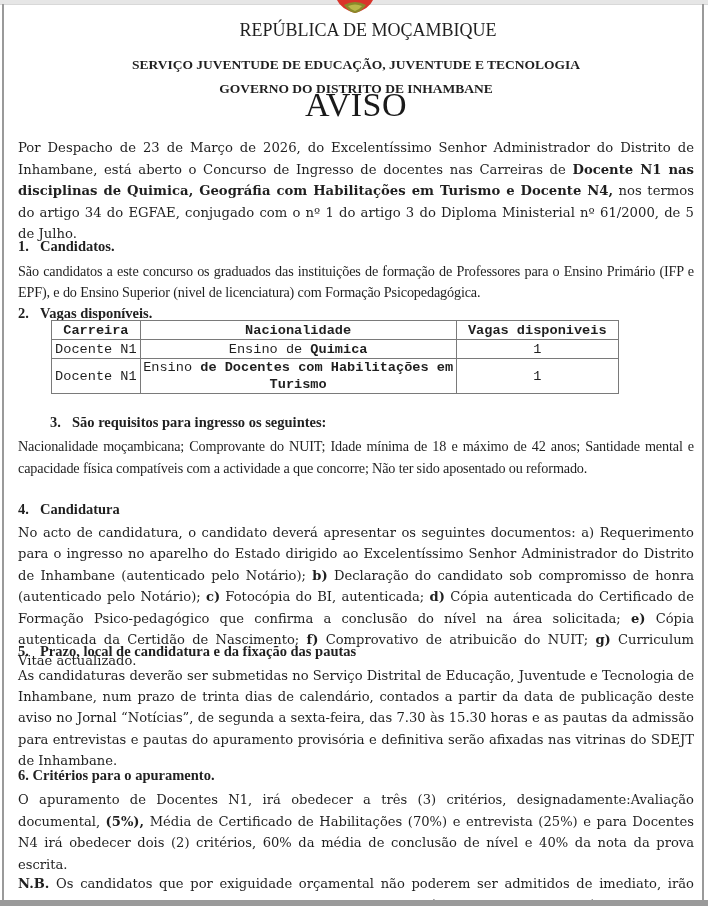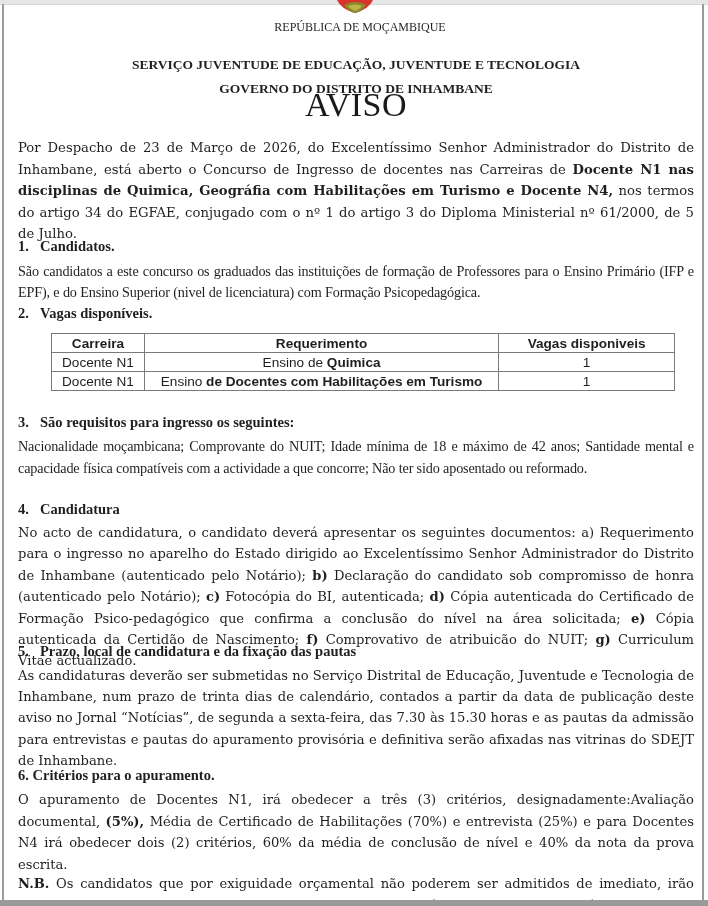--- a/index.html
+++ b/index.html
@@ -8,32 +8,32 @@
     font-family: "DejaVu Serif", "Liberation Serif", serif;
     color: #1f1f1f;
   }
   .top-strip { position: absolute; left: 0; top: 0; width: 708px; height: 4px; background: #e6e6e6; border-bottom: 1px solid #d8d8d8; }
   .frame-left { position: absolute; left: 2px; top: 4px; width: 2px; height: 896px; background: #9a9a9a; }
   .frame-right { position: absolute; left: 702px; top: 4px; width: 2px; height: 896px; background: #9a9a9a; }
   .frame-bottom { position: absolute; left: 0; top: 900px; width: 708px; height: 6px; background: #9a9a9a; }
   .emblem { position: absolute; left: 335px; top: 0px; width: 40px; height: 16px; }
   .page { position: absolute; left: 18px; top: 0; width: 676px; }
   .hdr { text-align: center; font-family: "Liberation Serif", serif; }
-  .hdr .l1 { position: absolute; left: 4px; width: 676px; top: 20px; font-size: 12px; letter-spacing: 0px; }
+  .hdr .l1 { position: absolute; left: 12px; width: 676px; top: 20px; font-size: 18px; letter-spacing: 0px; }
   .hdr .l2 { position: absolute; left: 0; width: 676px; top: 41px; font-size: 13.5px; font-weight: bold; margin-top: 40px; }
   .hdr .l3 { position: absolute; left: 0; width: 676px; top: 57px; font-size: 13.5px; font-weight: bold; }
   .title { position: absolute; left: 0; width: 676px; top: 86px; text-align: center; font-family: "Liberation Serif", serif; font-weight: normal; font-size: 34px; letter-spacing: 0.5px; color: #1a1a1a; }
   .para { position: absolute; left: 0; width: 676px; font-size: 13.2px; line-height: 21.6px; text-align: justify; }
   .para b { font-weight: bold; }
   .h { position: absolute; left: 0; font-family: "Liberation Serif", serif; font-weight: bold; font-size: 14.5px; }
   .h .num { display: inline-block; width: 22px; }
   .cond { font-family: "Liberation Serif", serif; font-size: 14.2px; letter-spacing: -0.15px; }
   table.vagas {
-    position: absolute; left: 33px; top: 333px; width: 624px;
-    border-collapse: collapse; font-family: Liberation Sans, sans-serif; font-size: 13.6px;
+    position: absolute; left: 33px; top: 320px; width: 568px;
+    border-collapse: collapse; font-family: Liberation Mono, monospace; font-size: 13.6px;
   }
   table.vagas th, table.vagas td { border: 1px solid #7a7a7a; text-align: center; padding: 0; height: 18px; line-height: 17px; }
   table.vagas th { font-weight: bold; }
   table.vagas col.c1 { width: 93px; }
   table.vagas col.c2 { width: 355px; }
   table.vagas col.c3 { width: 176px; }
 </style>
 </head>
 <body>
 
@@ -66,37 +66,37 @@
 
   <table class="vagas">
     <colgroup>
         <col class="c1">
         <col class="c2">
         <col class="c3">
       </colgroup>
     <tbody>
         <tr>
       <th>Carreira</th>
-      <th>Requerimento</th>
+      <th>Nacionalidade</th>
       <th>Vagas disponiveis</th>
     </tr>
     <tr>
       <td>Docente N1</td>
       <td><span>Ensino de </span><b>Quimica</b></td>
       <td>1</td>
     </tr>
     <tr>
       <td>Docente N1</td>
       <td><span>Ensino </span><b>de Docentes com Habilitações em Turismo</b></td>
       <td>1</td>
     </tr>
   </tbody>
     </table>
 
-  <div class="h" style="top:414px;"><span class="num">3.</span><span>São requisitos para ingresso os seguintes:</span></div>
+  <div class="h" style="top:414px;margin-left:32px;"><span class="num">3.</span><span>São requisitos para ingresso os seguintes:</span></div>
   <div class="para cond" style="top:436px; line-height:21.5px;">Nacionalidade moçambicana; Comprovante do NUIT; Idade mínima de 18 e máximo de 42 anos; Santidade mental e capacidade física compatíveis com a actividade a que concorre; Não ter sido aposentado ou reformado.</div>
 
   <div class="h" style="top:501px;"><span class="num">4.</span><span>Candidatura</span></div>
   <div class="para" style="top:522px; line-height:21.4px; font-size:13.1px;"><span>No acto de candidatura, o candidato deverá apresentar os seguintes documentos: a) Requerimento para o ingresso no aparelho do Estado dirigido ao Excelentíssimo Senhor Administrador do Distrito de Inhambane (autenticado pelo Notário); </span><b>b)</b><span> Declaração do candidato sob compromisso de honra (autenticado pelo Notário); </span><b>c)</b><span> Fotocópia do BI, autenticada; </span><b>d)</b><span> Cópia autenticada do Certificado de Formação Psico-pedagógico que confirma a conclusão do nível na área solicitada; </span><b>e)</b><span> Cópia autenticada da Certidão de Nascimento; </span><b>f)</b><span> Comprovativo de atribuicão do NUIT; </span><b>g)</b><span> Curriculum Vitae actualizado.</span></div>
 
   <div class="h" style="top:643px;"><span class="num">5.</span><span>Prazo, local de candidatura e da fixação das pautas</span></div>
   <div class="para" style="top:665px; line-height:21.2px; font-size:13.1px;">As candidaturas deverão ser submetidas no Serviço Distrital de Educação, Juventude e Tecnologia de Inhambane,  num prazo de trinta dias de calendário, contados a partir da data de publicação deste aviso no Jornal “Notícias”, de segunda a sexta-feira, das 7.30 às 15.30 horas e as pautas da admissão para entrevistas e pautas do apuramento provisória e definitiva serão afixadas nas vitrinas do SDEJT de Inhambane.</div>
 
   <div class="h" style="top:767px;"><span>6.</span> <span>Critérios para o apuramento.</span></div>
   <div class="para" style="top:789px; line-height:21.5px; font-size:13.1px;"><span>O apuramento de Docentes N1, irá obedecer a três (3) critérios, designadamente:Avaliação documental, </span><b>(5%),</b><span> Média de Certificado de Habilitações (70%) e entrevista (25%) e para Docentes N4 irá obedecer dois (2) critérios, 60% da média de conclusão de nível e 40% da nota da prova escrita.</span></div>

